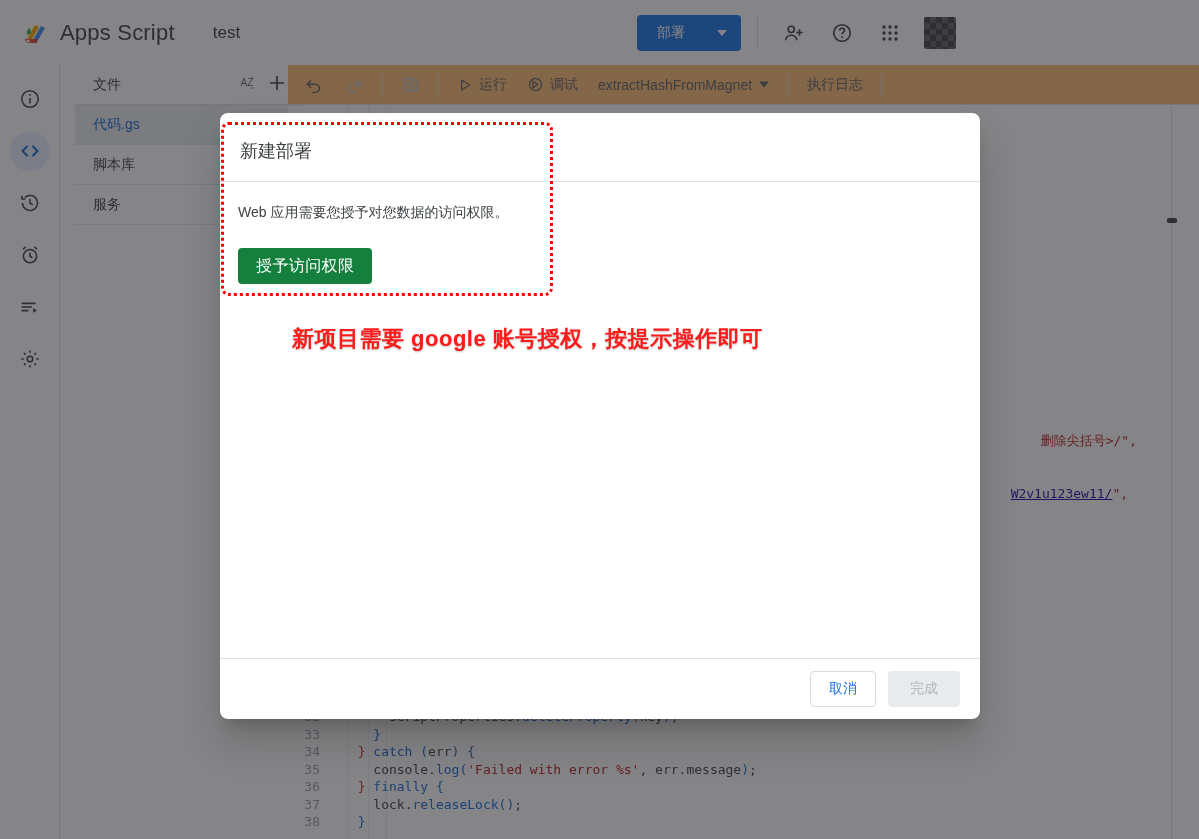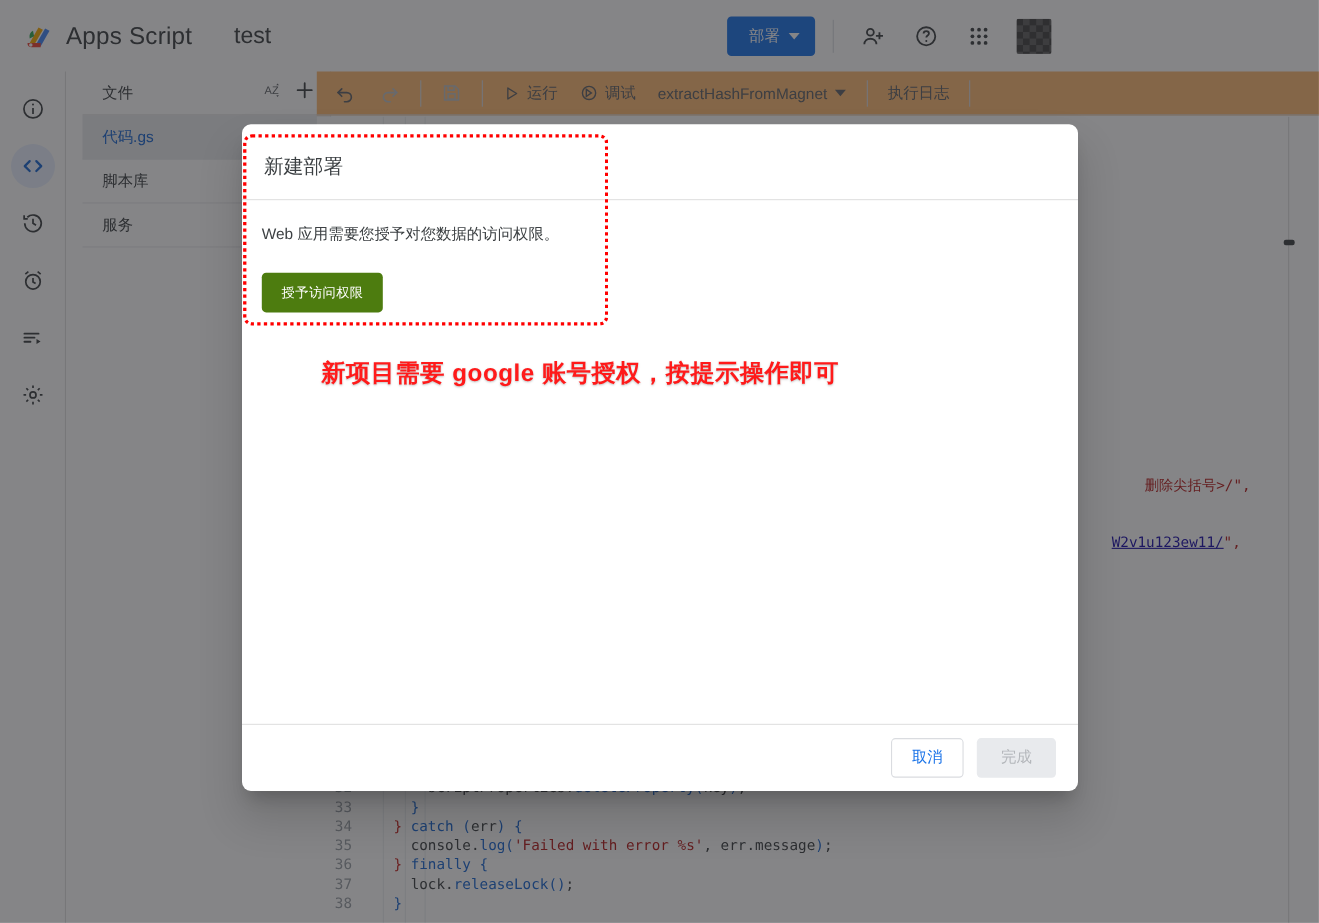--- a/index.html
+++ b/index.html
@@ -16,26 +16,26 @@
   .base { position:absolute; inset:0; background:#fff; }
 
   
   .header {
     position:absolute; left:0; top:0; width:970px; height:65px;
     background:#fff; display:flex; align-items:center;
   }
   .brand { display:flex; align-items:center; margin-left:20px; }
   .logo { width:30px; height:30px; position:relative; margin-right:10px; }
   .brand-name { font-size:22px; color:#3c4043; letter-spacing:.2px; }
-  .doc-title { font-size:21px; color:#3c4043; margin-left:38px; }
+  .doc-title { font-size:17px; color:#3c4043; margin-left:38px; }
   .header-right { margin-left:auto; display:flex; align-items:center; gap:8px; padding-right:14px; }
   .deploy-btn {
     background:#1a73e8; color:#fff; border:none; border-radius:4px;
     height:36px; padding:0 14px 0 20px; font-size:14px;
-    display:flex; align-items:center; gap:8px; cursor:pointer;
+    display:flex; align-items:center; gap:32px; cursor:pointer;
     font-family:inherit;
   }
   .caret-down {
     width:0;height:0;border-left:5px solid transparent;border-right:5px solid transparent;
     border-top:6px solid #fff;
   }
   .hdr-div { width:1px; height:30px; background:#dadce0; margin:0 8px; }
   .icon-btn {
     width:40px;height:40px;border-radius:50%;display:flex;align-items:center;justify-content:center;
     cursor:pointer; background:transparent; border:none;
@@ -115,22 +115,22 @@
     background:#fff; border-radius:8px; box-shadow:0 11px 15px -7px rgba(0,0,0,.2),0 24px 38px 3px rgba(0,0,0,.14);
     display:flex; flex-direction:column;
   }
   .dlg-title {
     padding:26px 12px 18px 20px; font-size:18px; color:#3c4043;
     border-bottom:1px solid #e0e0e0;
   }
   .dlg-body { flex:1; padding:22px 20px 0 18px; }
   .dlg-text { font-size:14px; color:#3c4043; margin:0 0 26px 0; }
   .auth-btn {
-    background:#4d7c0f; color:#fff; border:none; border-radius:4px;
-    height:36px; padding:0 18px; font-size:12px; cursor:pointer;
+    background:#15803d; color:#fff; border:none; border-radius:4px;
+    height:36px; padding:0 18px; font-size:16px; cursor:pointer;
     font-family:inherit; letter-spacing:.4px;
   }
   .dlg-footer {
     height:61px; border-top:1px solid #e0e0e0; display:flex; align-items:center;
     justify-content:flex-end; gap:12px; padding-right:20px;
   }
   .btn-outline {
     height:36px; padding:0 18px; border:1px solid #dadce0; background:#fff;
     color:#1a73e8; border-radius:4px; font-size:14px; cursor:pointer; font-family:inherit;
   }

